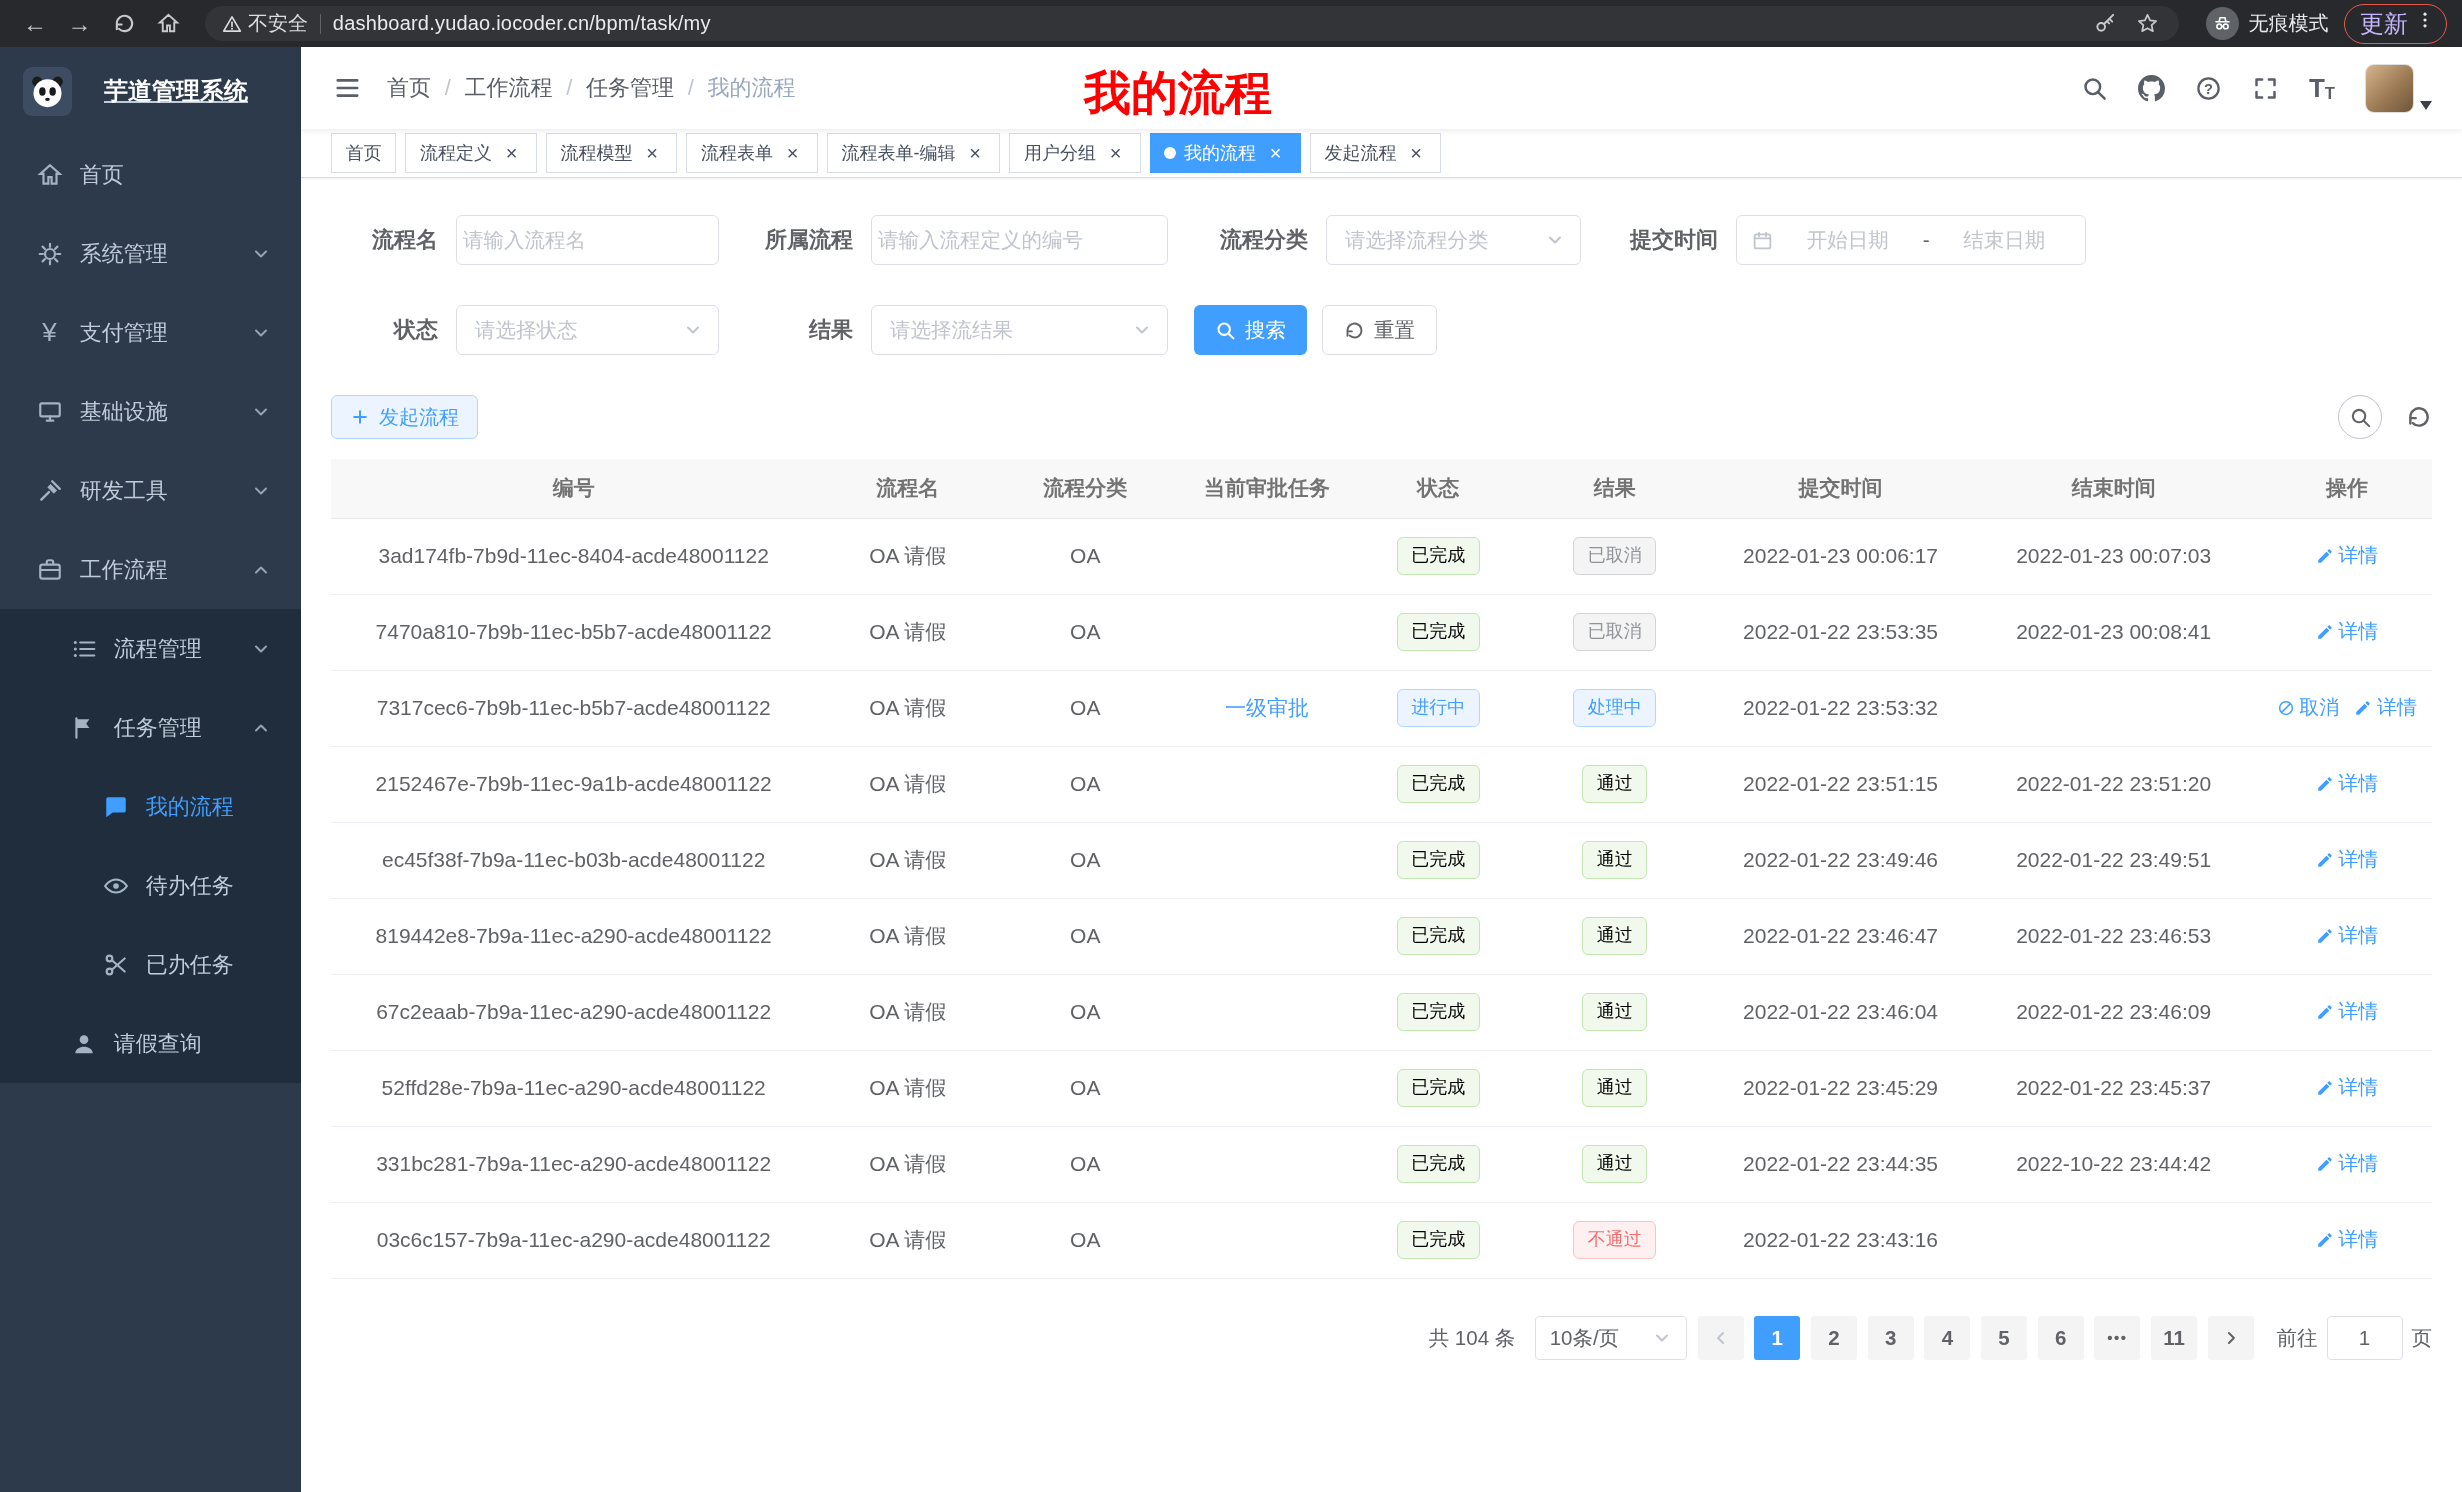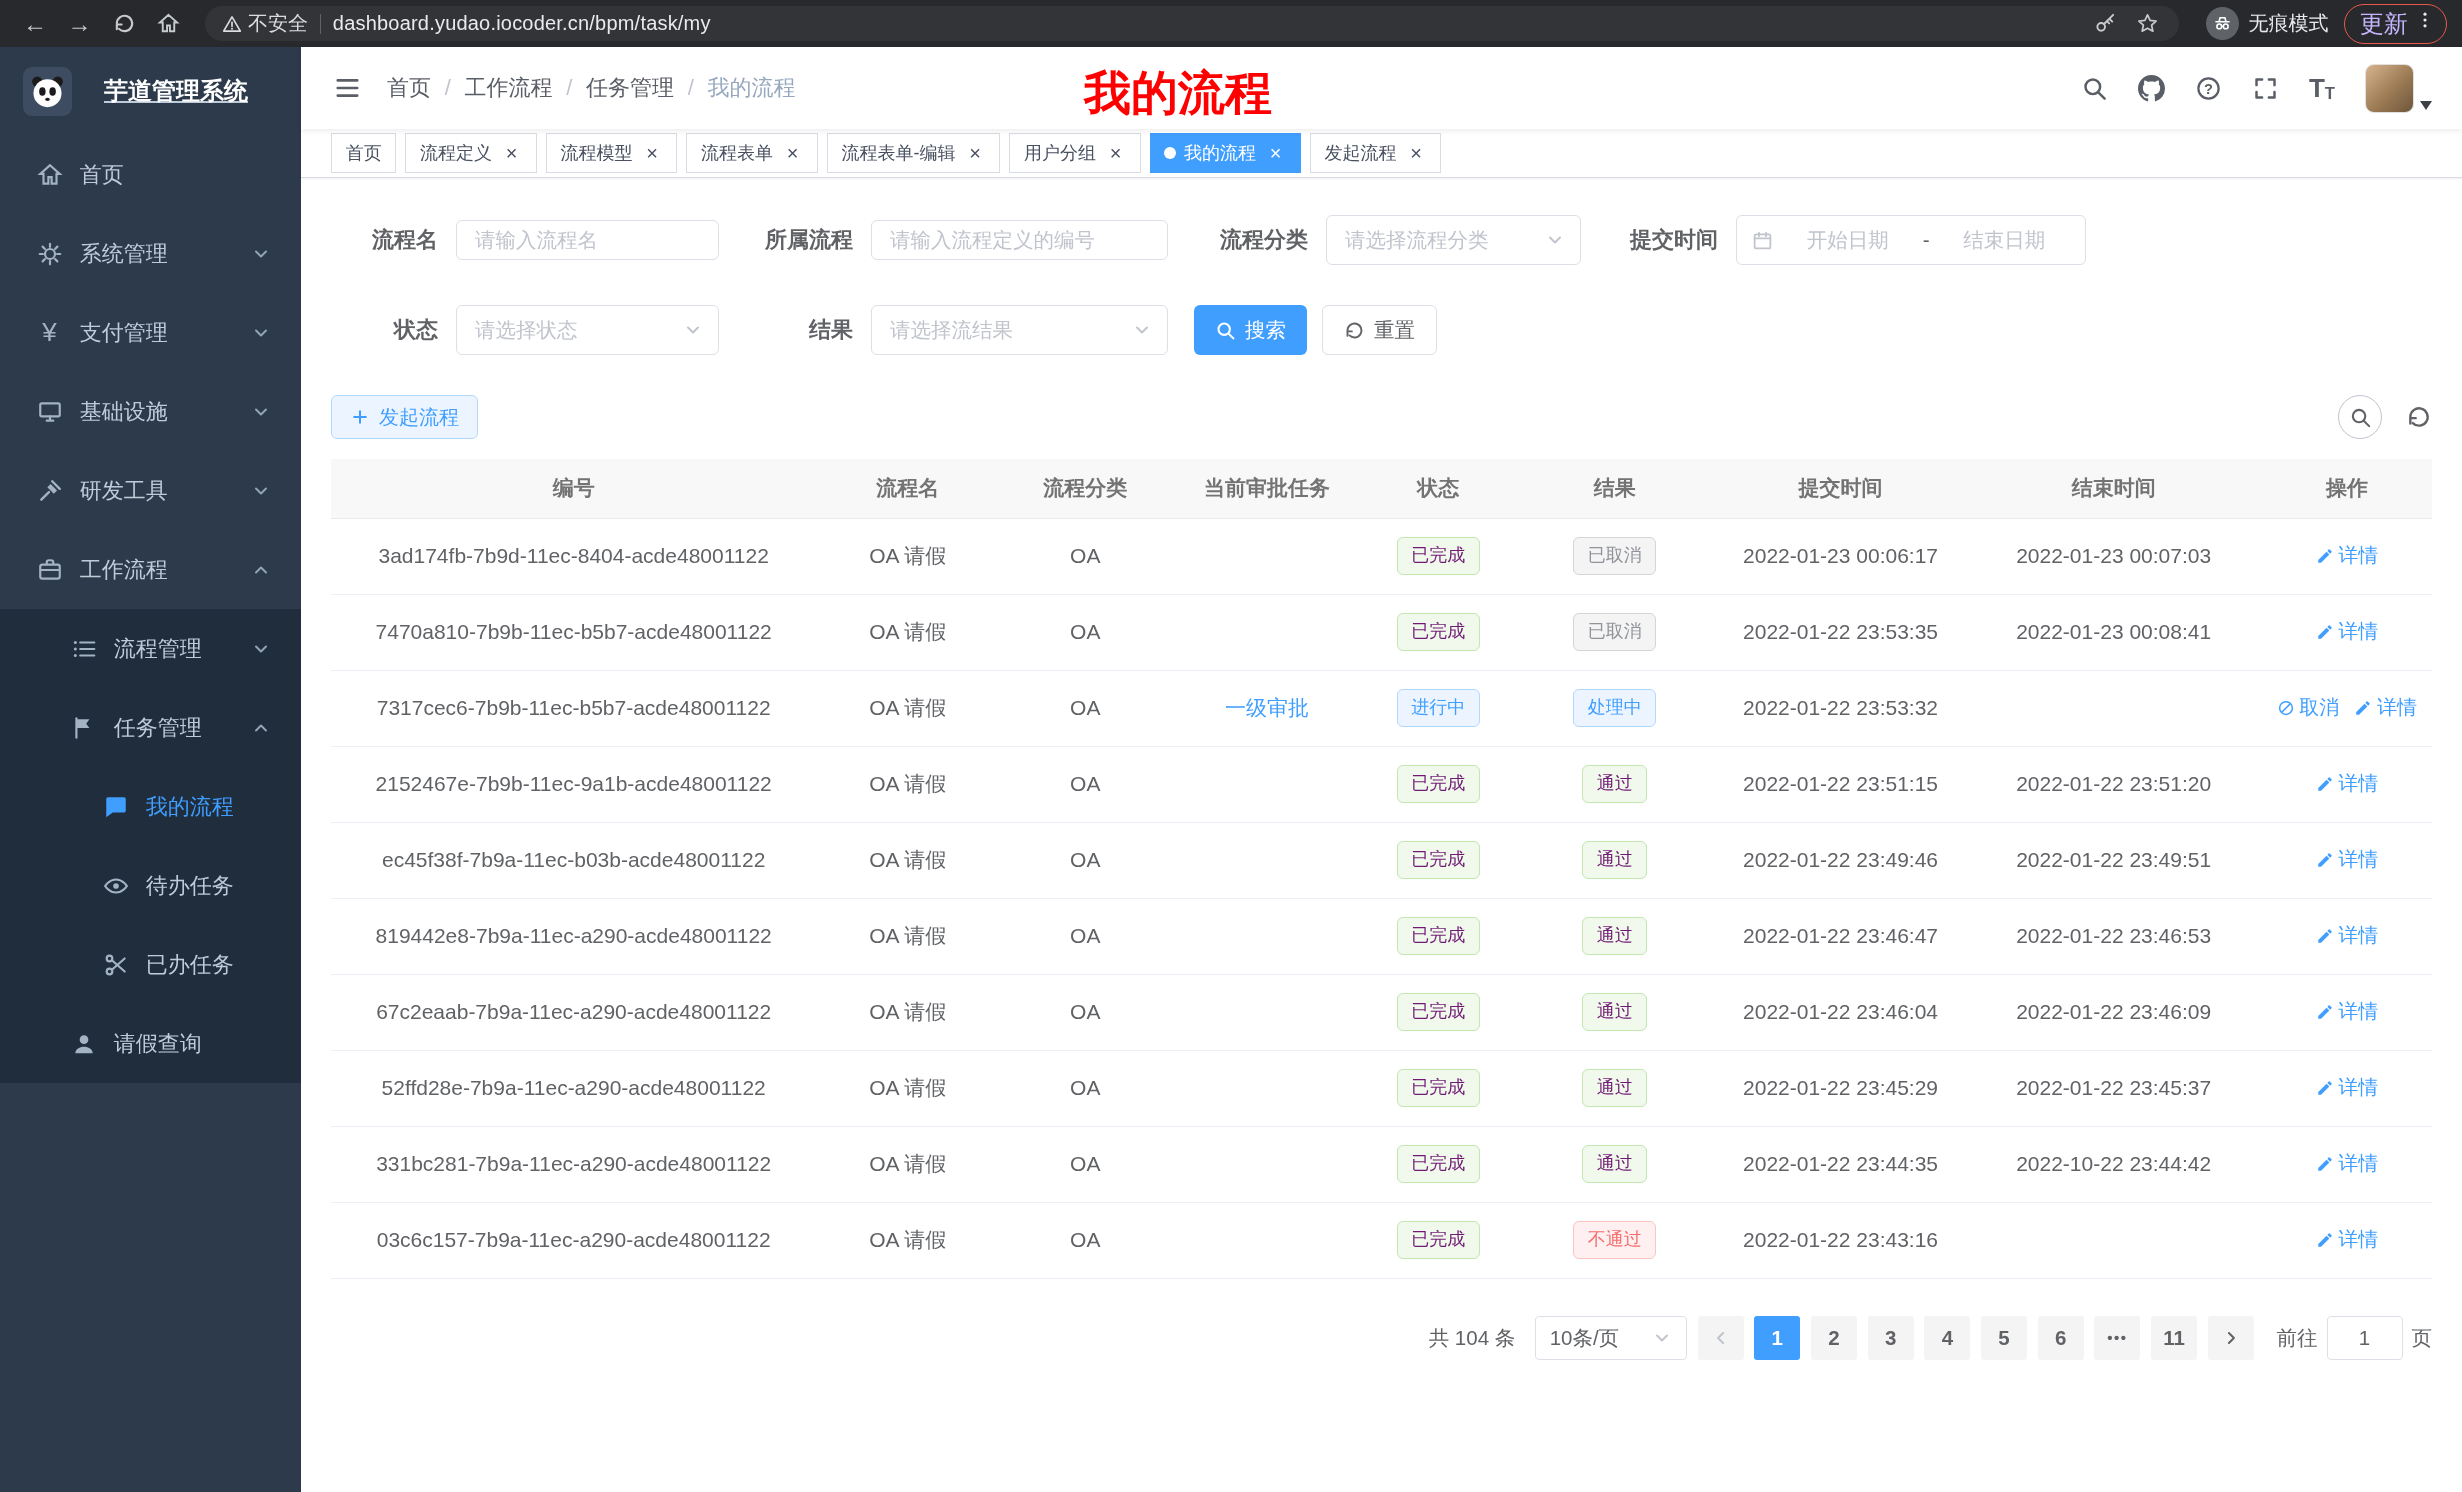--- a/index.html
+++ b/index.html
@@ -73,21 +73,21 @@
   .tag-item.active { background:#409eff; border-color:#409eff; color:#fff; }
   .tag-dot { width:12px; height:12px; border-radius:50%; background:#fff; }
   .tag-close { font-size:20px; line-height:1; margin-left:1.5px; border-radius:50%; width:21px; height:21px; display:inline-flex; align-items:center; justify-content:center; }
 
   
   .content { flex:1; padding:37px 30px 0 30px; background:#fff; position:relative; overflow:hidden; }
 
   .filter-row { display:flex; align-items:center; margin-bottom:40px; }
   .f-label { font-size:22px; font-weight:700; color:#606266; text-align:right; margin-right:18px; white-space:nowrap; flex:0 0 auto; }
   .lw1 { width:107px; } .lw2 { width:107px; } .lw3 { width:122px; } .lw4 { width:114px; }
-  .f-input { height:40px; border:0.8px solid #dcdfe6; border-radius:6px; padding:0 18px; font-size:20.5px; color:#a21caf; outline:none; font-family:inherit; }
+  .f-input { height:50px; border:0.8px solid #dcdfe6; border-radius:6px; padding:0 6px; font-size:20.5px; color:#a21caf; outline:none; font-family:inherit; }
   .f-input::placeholder { color:#c0c4cc; }
   .f-select { height:50px; border:0.8px solid #dcdfe6; border-radius:6px; display:flex; align-items:center; justify-content:space-between; padding:0 15px 0 18px; font-size:20.5px; color:#c0c4cc; cursor:pointer; background:#fff; }
   .sel-caret { display:inline-flex; color:#c0c4cc; }
   .sel-caret svg { width:20px; height:20px; }
   .f-date { height:50px; width:350px; border:0.8px solid #dcdfe6; border-radius:6px; display:flex; align-items:center; padding:0 15px; font-size:20.5px; color:#c0c4cc; cursor:pointer; gap:4.6px; }
   .f-date .cal-ic { display:inline-flex; color:#c0c4cc; margin-right:4.6px; }
   .f-date .cal-ic svg { width:21px; height:21px; }
   .f-date .ph { flex:1; text-align:center; }
   .f-date .dsep { color:#606266; padding:0 4.6px; }
 
@@ -103,21 +103,21 @@
   .mini-ic { cursor:pointer; display:flex; align-items:center; justify-content:center; }
   .mini-ic svg { width:26px; height:26px; }
   .mini-ic.circled { width:44px; height:44px; border:0.8px solid #c0c4cc; border-radius:50%; }
   .mini-ic.circled svg { width:23px; height:23px; }
 
   
   table.grid { width:100%; border-collapse:collapse; table-layout:fixed; }
   table.grid th { height:59px; background:#f8f8f9; color:#737373; font-size:21px; font-weight:700; text-align:center; border-bottom:0.8px solid #e8eaec; }
   table.grid td { height:76px; border-bottom:0.8px solid #ebeef5; font-size:21px; color:#606266; text-align:center; vertical-align:middle; white-space:nowrap; overflow:hidden; }
   .tag { display:inline-block; height:38px; line-height:35px; padding:0 13.7px; border-radius:6px; font-size:18px; border:0.8px solid transparent; }
-  .t-success { color:#701a75; background:#f0f9eb; border-color:#c2e7b0; }
+  .t-success { color:#000000; background:#f0f9eb; border-color:#c2e7b0; }
   .t-info { color:#909399; background:#f4f4f5; border-color:#d3d4d6; }
   .t-primary { color:#409eff; background:#ecf5ff; border-color:#b3d8ff; }
   .t-danger { color:#f56c6c; background:#fef0f0; border-color:#fbc4c4; }
   .task-link { color:#409eff; cursor:pointer; }
   .op-link { color:#409eff; font-size:20px; cursor:pointer; display:inline-flex; align-items:center; gap:4.6px; margin:0 7.6px; text-decoration:none; }
   .op-ic { display:inline-flex; }
   .op-ic svg { width:18px; height:18px; }
 
   
   .pagination { display:flex; align-items:center; justify-content:flex-end; gap:10.7px; margin-top:37px; font-size:20.5px; color:#606266; }

